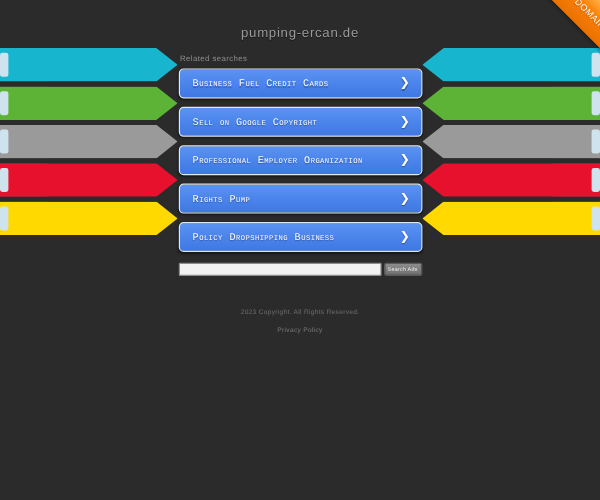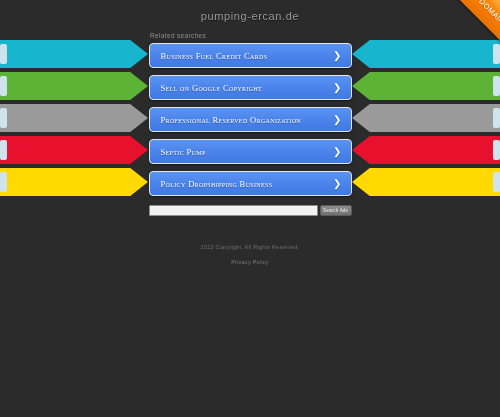--- a/index.html
+++ b/index.html
@@ -132,21 +132,21 @@
     width: 500px;
   }
   .domain-title {
     text-align: center;
     color: #9a9a9a;
     font-family: "Liberation Sans", sans-serif;
     font-size: 11px;
     letter-spacing: .6px;
     padding-top: 10px;
     font-weight: normal;
-    margin: 0;
+    margin: 12px;
     text-shadow: 0 1px 0 rgba(0,0,0,.6);
   }
   .related-label {
     margin: 10px 0 4px 150px;
     color: #8f8f8f;
     font-family: "Liberation Sans", sans-serif;
     font-size: 6.5px;
     letter-spacing: .35px;
   }
 
@@ -166,21 +166,21 @@
     text-decoration: none;
     cursor: pointer;
     box-sizing: border-box;
   }
   .link-label {
     position: absolute;
     left: 11px;
     top: 50%;
     transform: translateY(-50%);
     color: #ffffff;
-    font-family: Liberation Serif, serif;
+    font-family: Liberation Mono, monospace;
     font-size: 8.5px;
     font-variant: small-caps;
     letter-spacing: .35px;
     white-space: nowrap;
     text-shadow: 0 1px 1px rgba(0,0,0,.35);
   }
   .link-arrow {
     position: absolute;
     right: 9px;
     top: 50%;
@@ -315,25 +315,25 @@
     <div class="links">
       <a class="link-btn">
         <span class="link-label">Business Fuel Credit Cards</span>
         <span class="link-arrow">❯</span>
       </a>
       <a class="link-btn">
         <span class="link-label">Sell on Google Copyright</span>
         <span class="link-arrow">❯</span>
       </a>
       <a class="link-btn">
-        <span class="link-label">Professional Reserved Organization</span>
-        <span class="link-arrow">❯</span>
-      </a>
-      <a class="link-btn">
-        <span class="link-label">Septic Pump</span>
+        <span class="link-label">Professional Employer Organization</span>
+        <span class="link-arrow">❯</span>
+      </a>
+      <a class="link-btn">
+        <span class="link-label">Rights Pump</span>
         <span class="link-arrow">❯</span>
       </a>
       <a class="link-btn">
         <span class="link-label">Policy Dropshipping Business</span>
         <span class="link-arrow">❯</span>
       </a>
     </div>
 
     <div class="search-row">
       <input class="search-input" type="text" placeholder="" style="">

